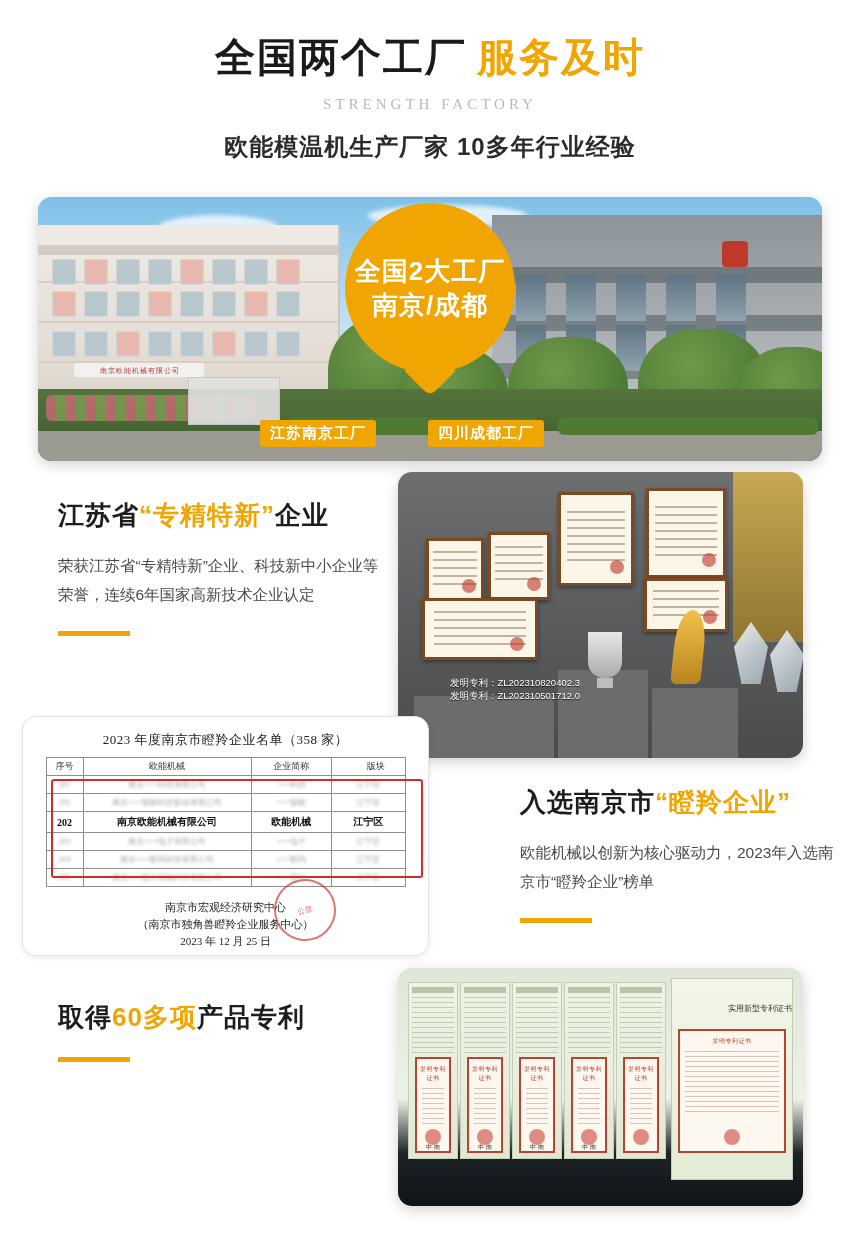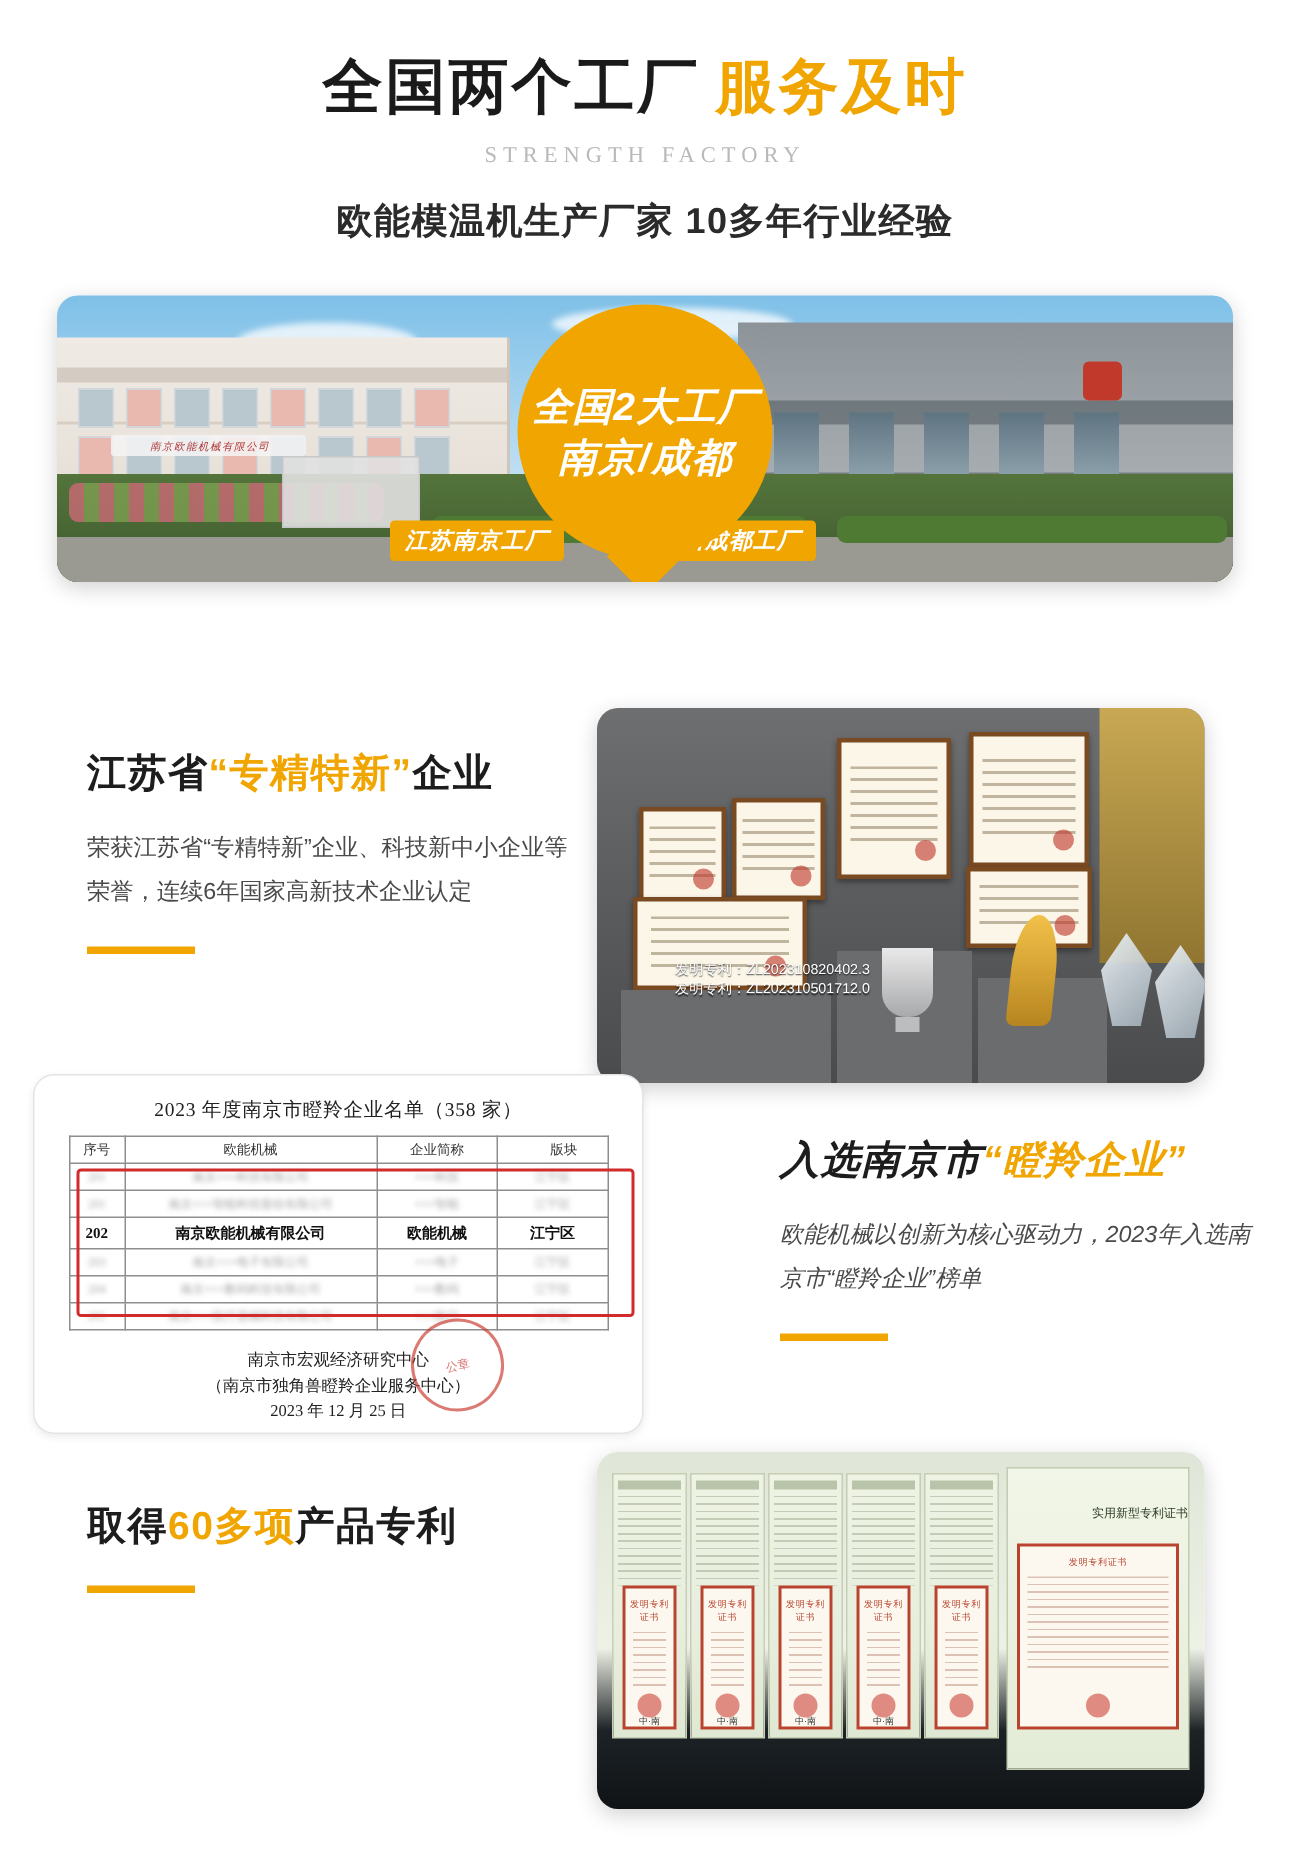--- a/index.html
+++ b/index.html
@@ -51,25 +51,24 @@
     font-size: 24px;
     font-weight: bold;
     color: #2b2b2b;
     letter-spacing: 1px;
   }
 
   
   .factory {
     position: relative;
     margin: 34px 38px 0 38px;
-    height: 191px;
+    height: 264px;
     border-radius: 14px;
     overflow: hidden;
     background: linear-gradient(to bottom, #9fd0ef 0%, #bfe0f3 38%, #c9cfc4 55%, #6d8a4e 100%);
-    font-style: italic;
   }
   
   .sky {
     position: absolute; left: 0; top: 0; right: 0; height: 150px;
     background: linear-gradient(to bottom, #7fc0e8, #cfe7f5);
   }
   .cloud {
     position: absolute;
     background: rgba(255,255,255,0.75);
     border-radius: 50%;
@@ -192,21 +191,21 @@
     margin-top: 22px; width: 72px; height: 5px; background: #f0a500;
   }
 
   
   .photo {
     position: absolute; border-radius: 14px; overflow: hidden;
   }
 
   
   .cert-wall {
-    width: 405px; height: 250px;
+    width: 405px; height: 286px;
     background: linear-gradient(to bottom, #6e6f71 0%, #5d5e60 45%, #4a4b4d 100%);
   }
   .cw-machine {
     position: absolute; right: 0; top: 0; width: 70px; height: 170px;
     background: linear-gradient(to bottom, #d8b24e, #9a7b2a);
     opacity: .85;
   }
   .frame {
     position: absolute; background: #fbf6e7; border: 3px solid #7a4a22;
     box-shadow: 0 2px 4px rgba(0,0,0,.4);
@@ -555,21 +554,21 @@
   <div class="redbox"></div>
 
   <div class="doc-footer">
     <div>南京市宏观经济研究中心</div>
     <div>（南京市独角兽瞪羚企业服务中心）</div>
     <div>2023 年 12 月 25 日</div>
   </div>
   <div class="stamp">公章</div>
 </div>
 
-<div class="section" style="left:520px; top:756px; width:320px;font-style:italic;">
+<div class="section" style="left:520px; top:785px; width:320px;">
   <div class="sec-title">
     <span>入选南京市</span><span class="hl">“瞪羚企业”</span><span></span>
   </div>
   <div class="sec-desc">欧能机械以创新为核心驱动力，2023年入选南京市“瞪羚企业”榜单</div>
   <div class="rule"></div>
 </div>
 
 <div class="photo patent-photo photo-shadow" style="left:398px; top:968px;">
   <div class="pat-cert" style="left:10px;">
     <div class="hdr"></div>

